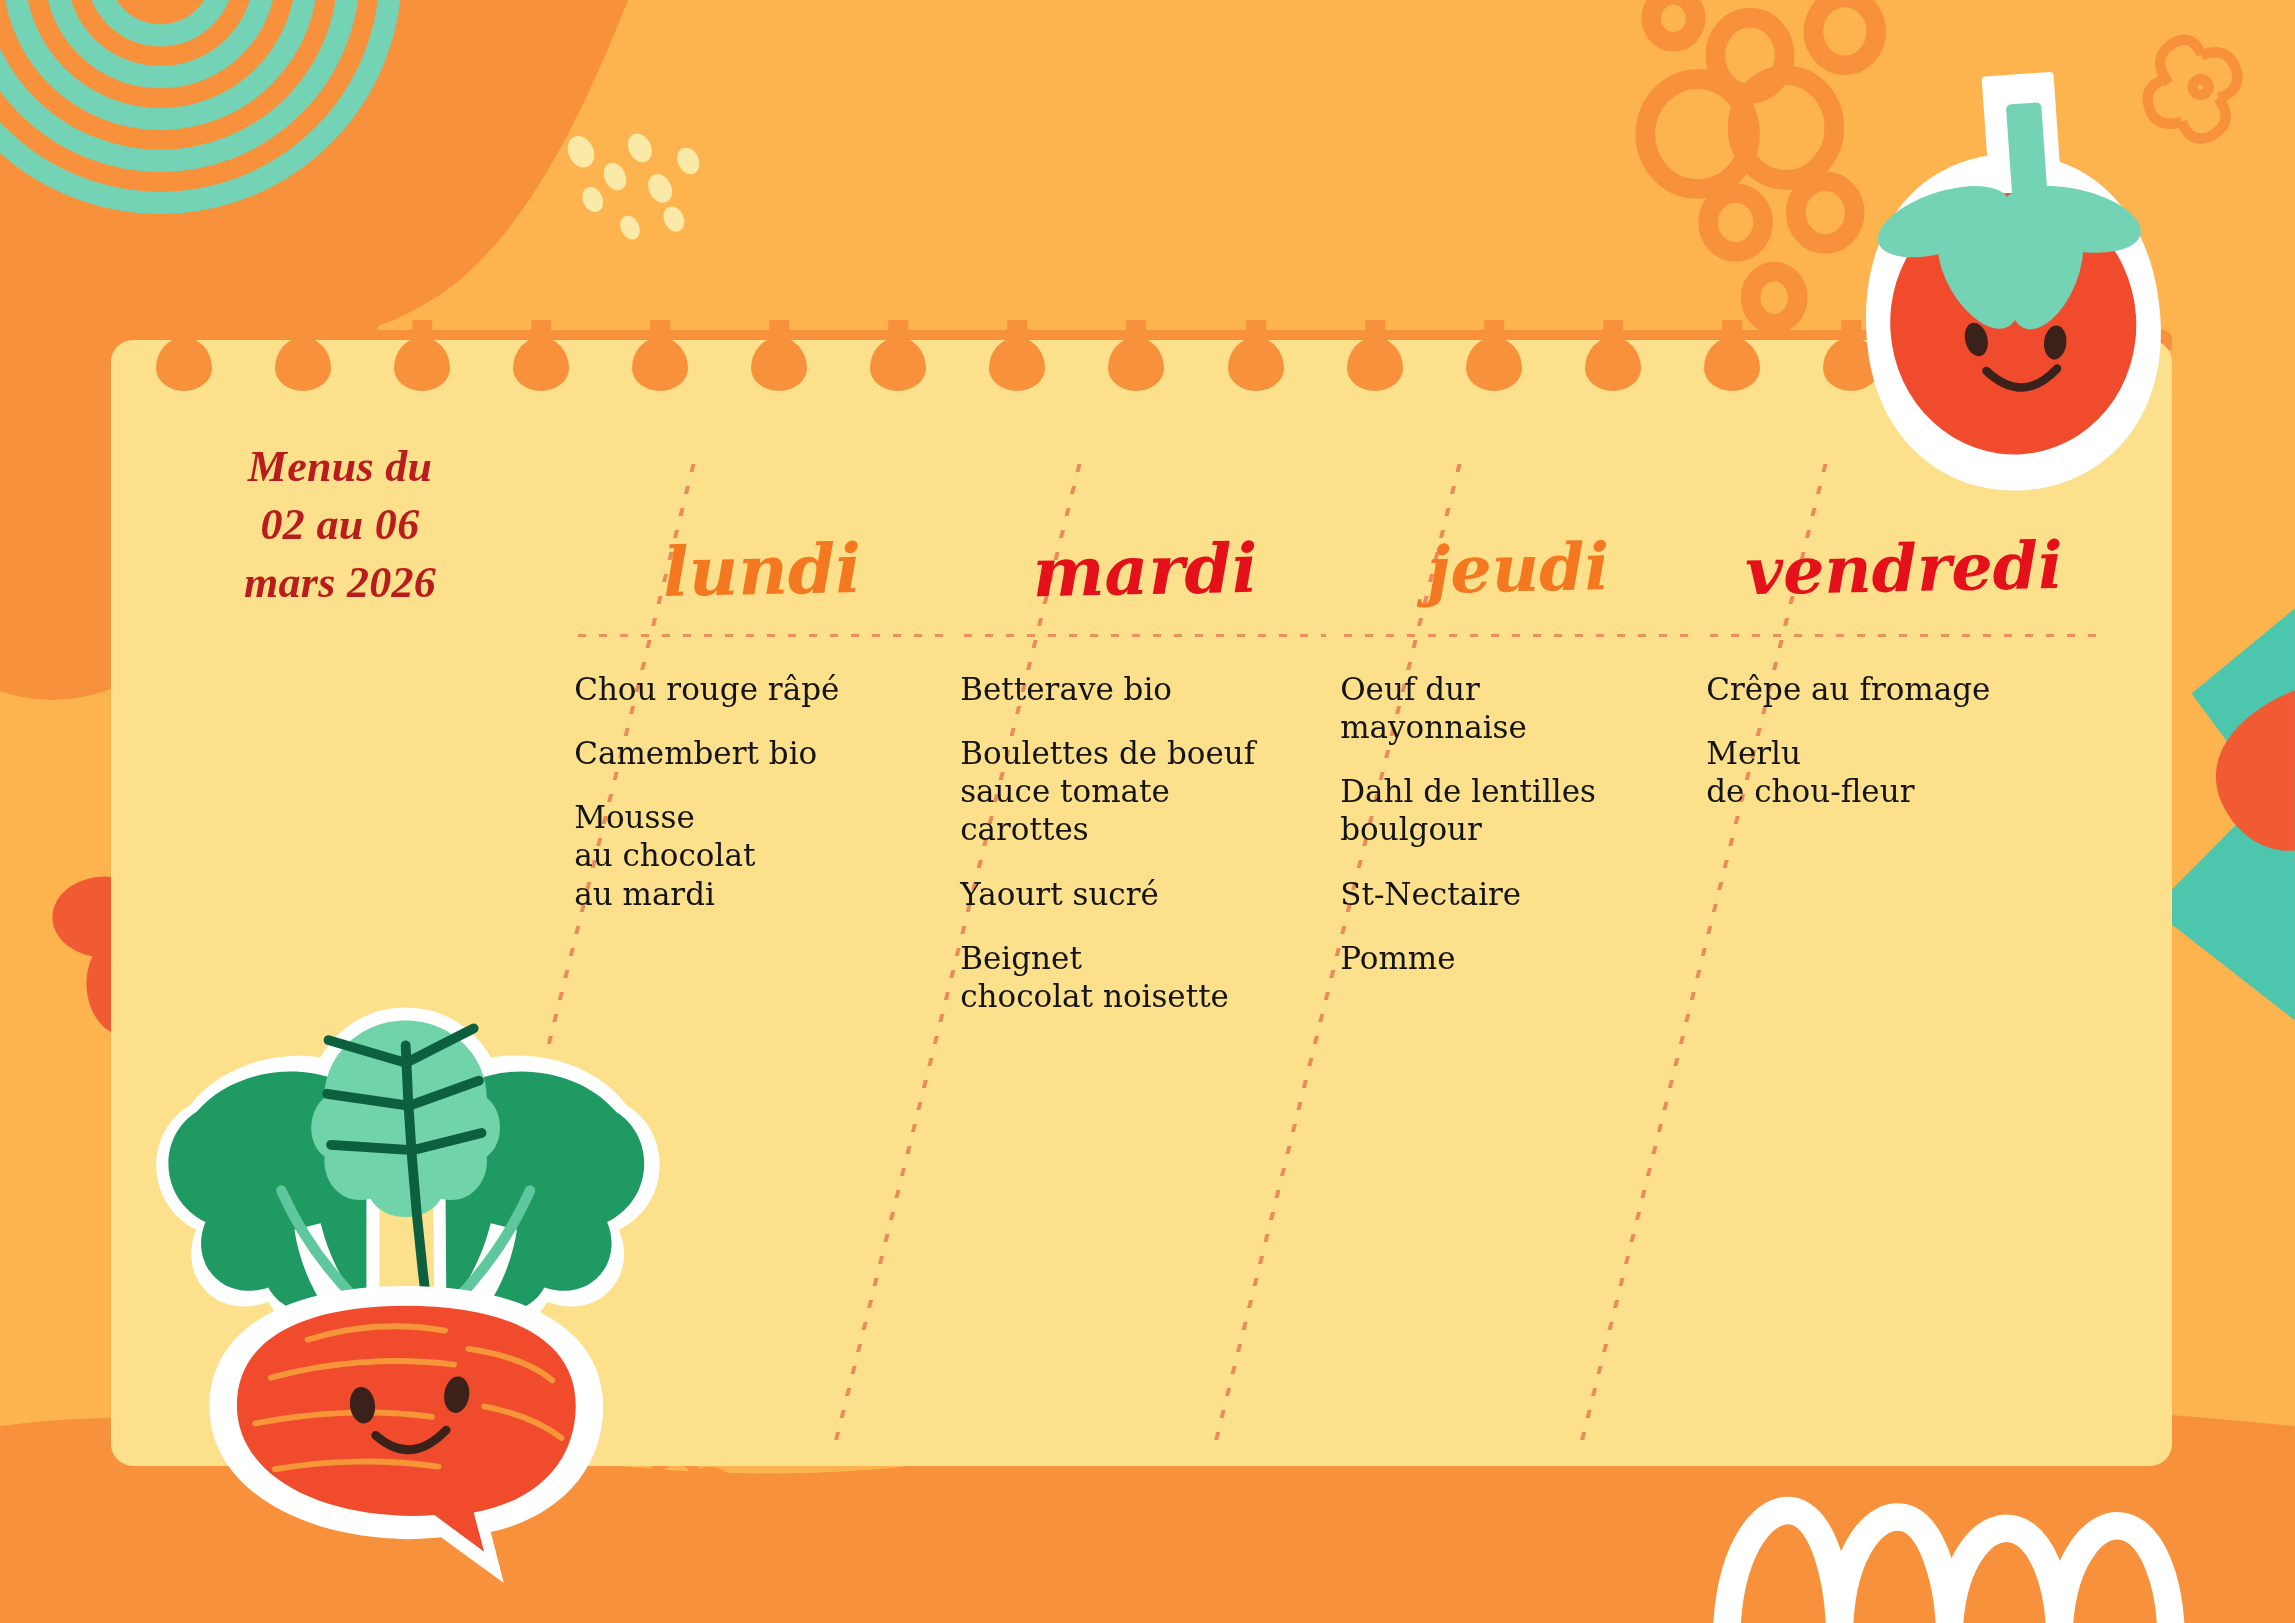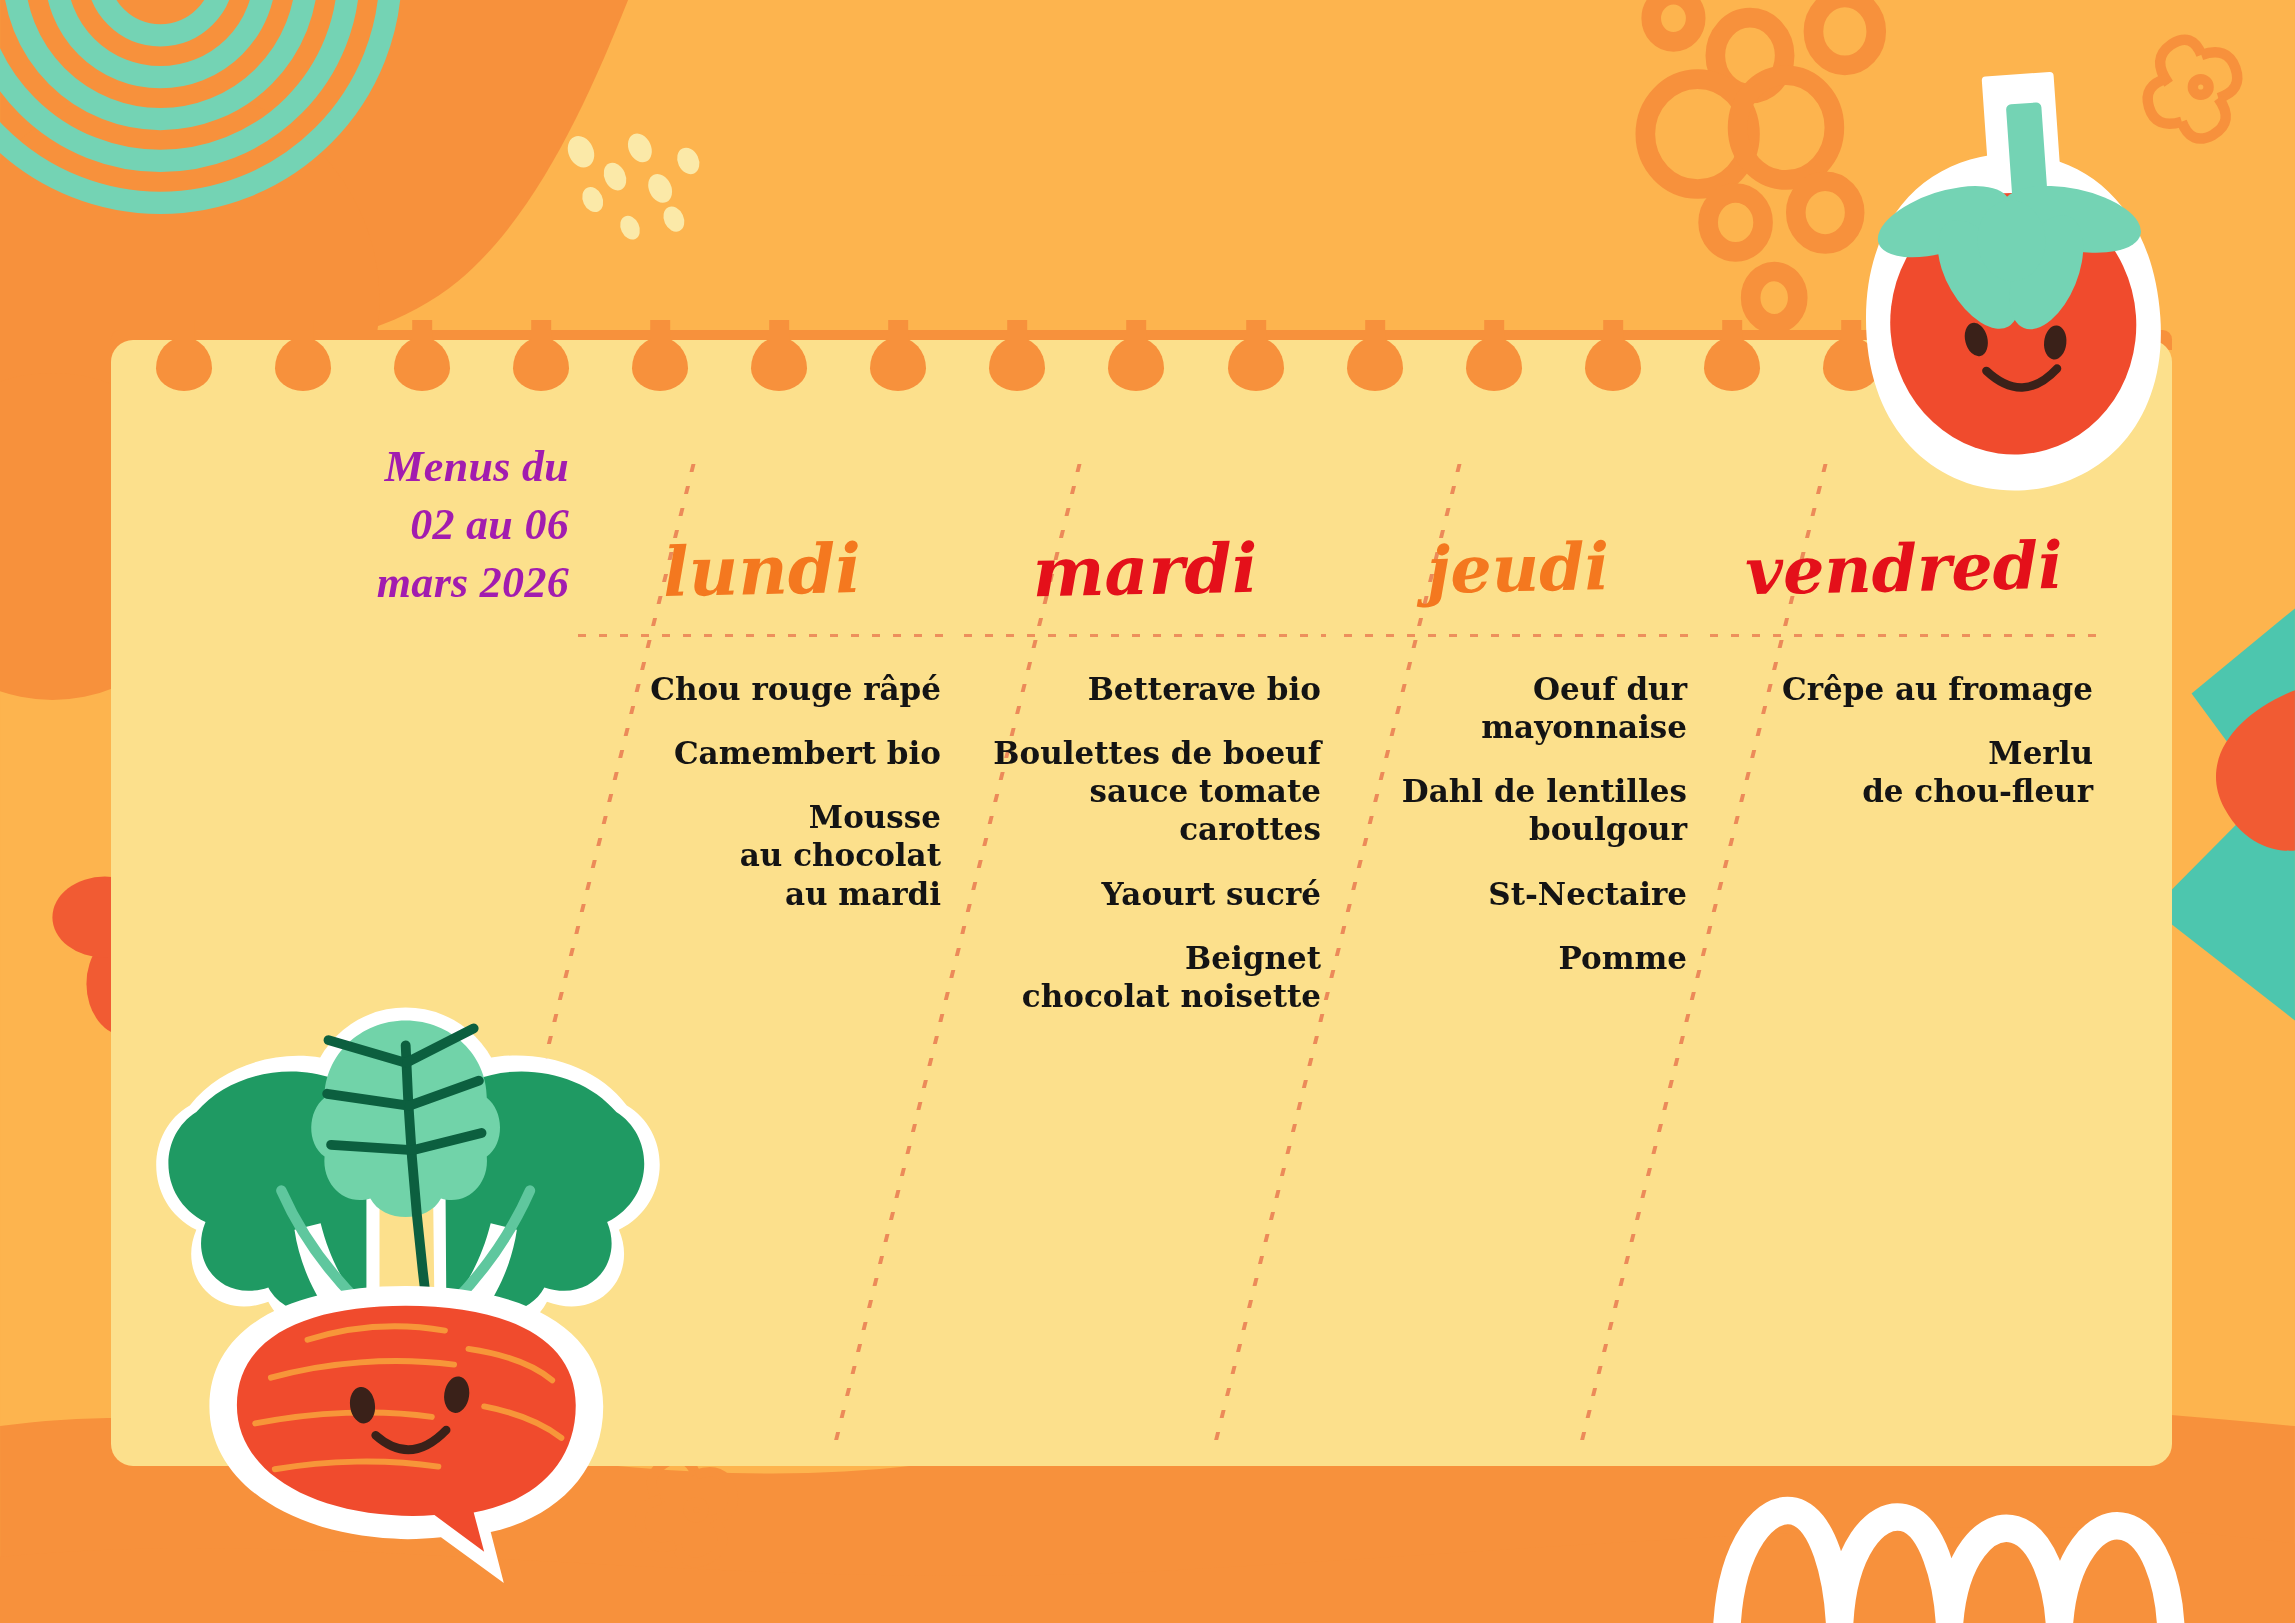--- a/index.html
+++ b/index.html
@@ -43,21 +43,21 @@
   }
   .hdash{
     position:absolute;left:9.2px;right:9.2px;top:294px;height:3.3px;
     background:repeating-linear-gradient(to right,#E2553A 0 7.9px,transparent 7.9px 21px);
     opacity:.58;
   }
 
   
   #title-block{
     position:absolute;left:0;top:98px;width:100%;
-    text-align:right;color:#a21caf;
+    text-align:center;color:#b91c1c;
     font-style:italic;font-weight:700;
     font-size:44px;line-height:1.32;
     letter-spacing:0.3px;
   }
   #title-block div{white-space:nowrap;}
 
   
   .day{
     position:absolute;left:0;width:100%;text-align:center;
     font-family:"DejaVu Serif", serif;
@@ -67,23 +67,23 @@
     transform:rotate(-1.2deg);
   }
   .day-lundi{color:#F4781F;font-size:68px;}
   .day-mardi{color:#E4101A;font-size:68px;}
   .day-jeudi{color:#F4781F;font-size:65px;}
   .day-vendredi{color:#E4101A;font-size:65px;}
 
   
   .items{
     position:absolute;left:5.2px;right:14px;top:330px;
-    text-align:right;color:#141414;
+    text-align:left;color:#141414;
     font-family:"DejaVu Serif", serif;
-    font-weight:700;font-size:31px;line-height:1.23;
+    font-weight:400;font-size:31px;line-height:1.23;
   }
   .item{margin-bottom:26px;}
   .item:last-child{margin-bottom:0;}
   .item span{display:block;white-space:nowrap;}
 </style>
 </head>
 <body>
 
 <div class="layer">
 <svg width="2295" height="1623" viewBox="0 0 3508 2481" xmlns="http://www.w3.org/2000/svg">

